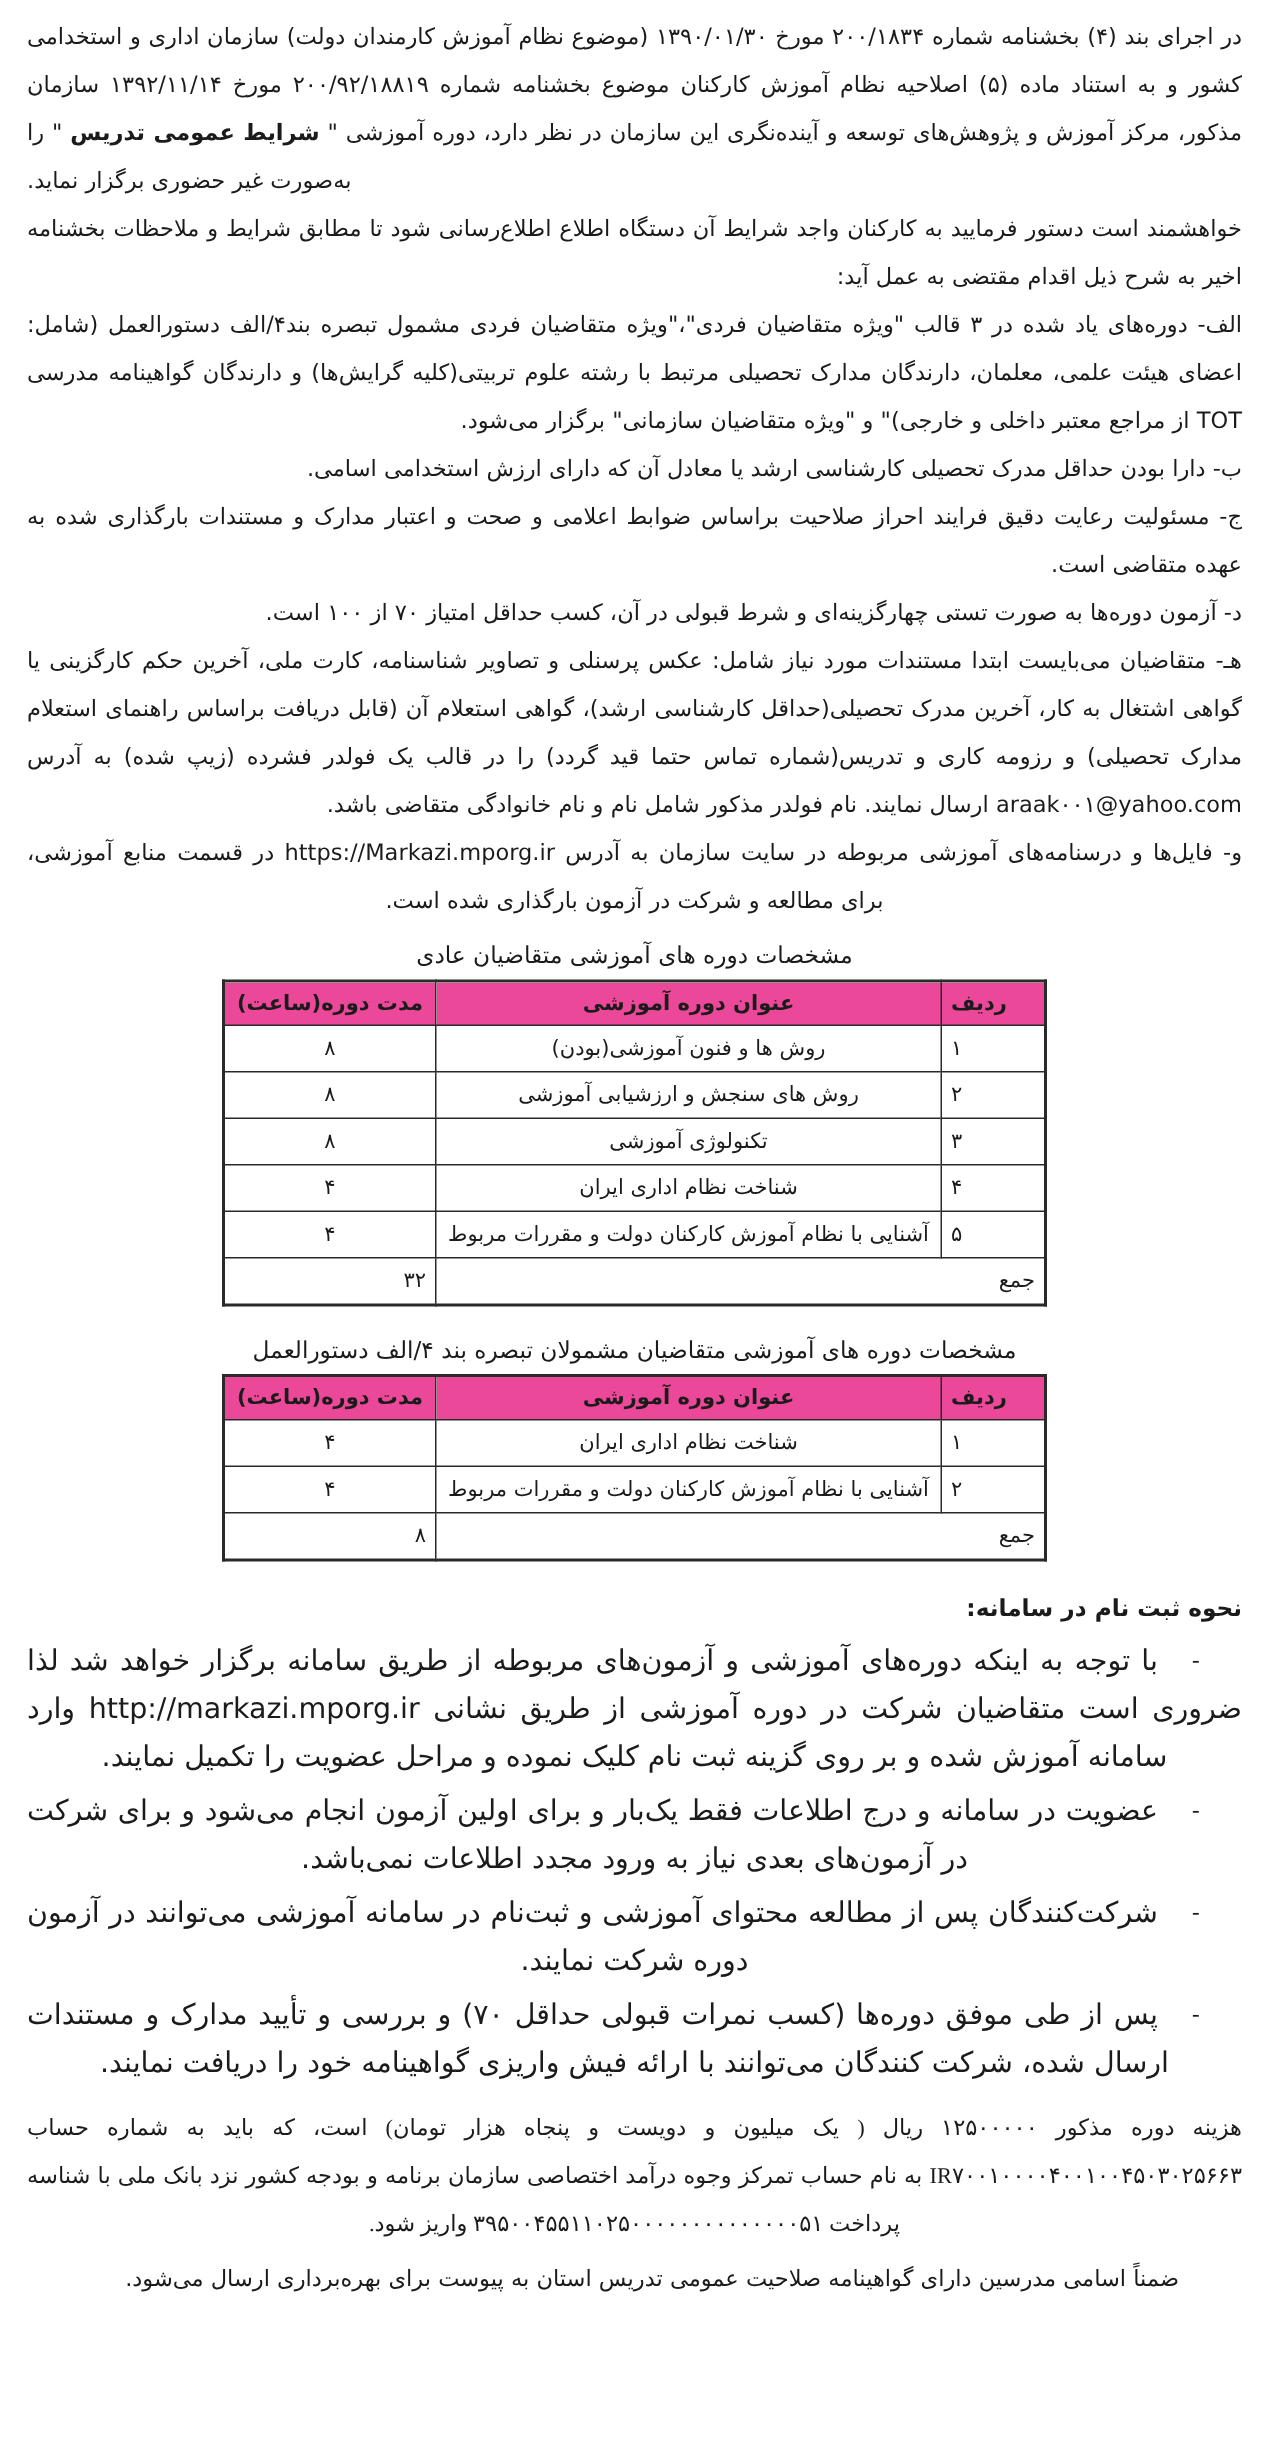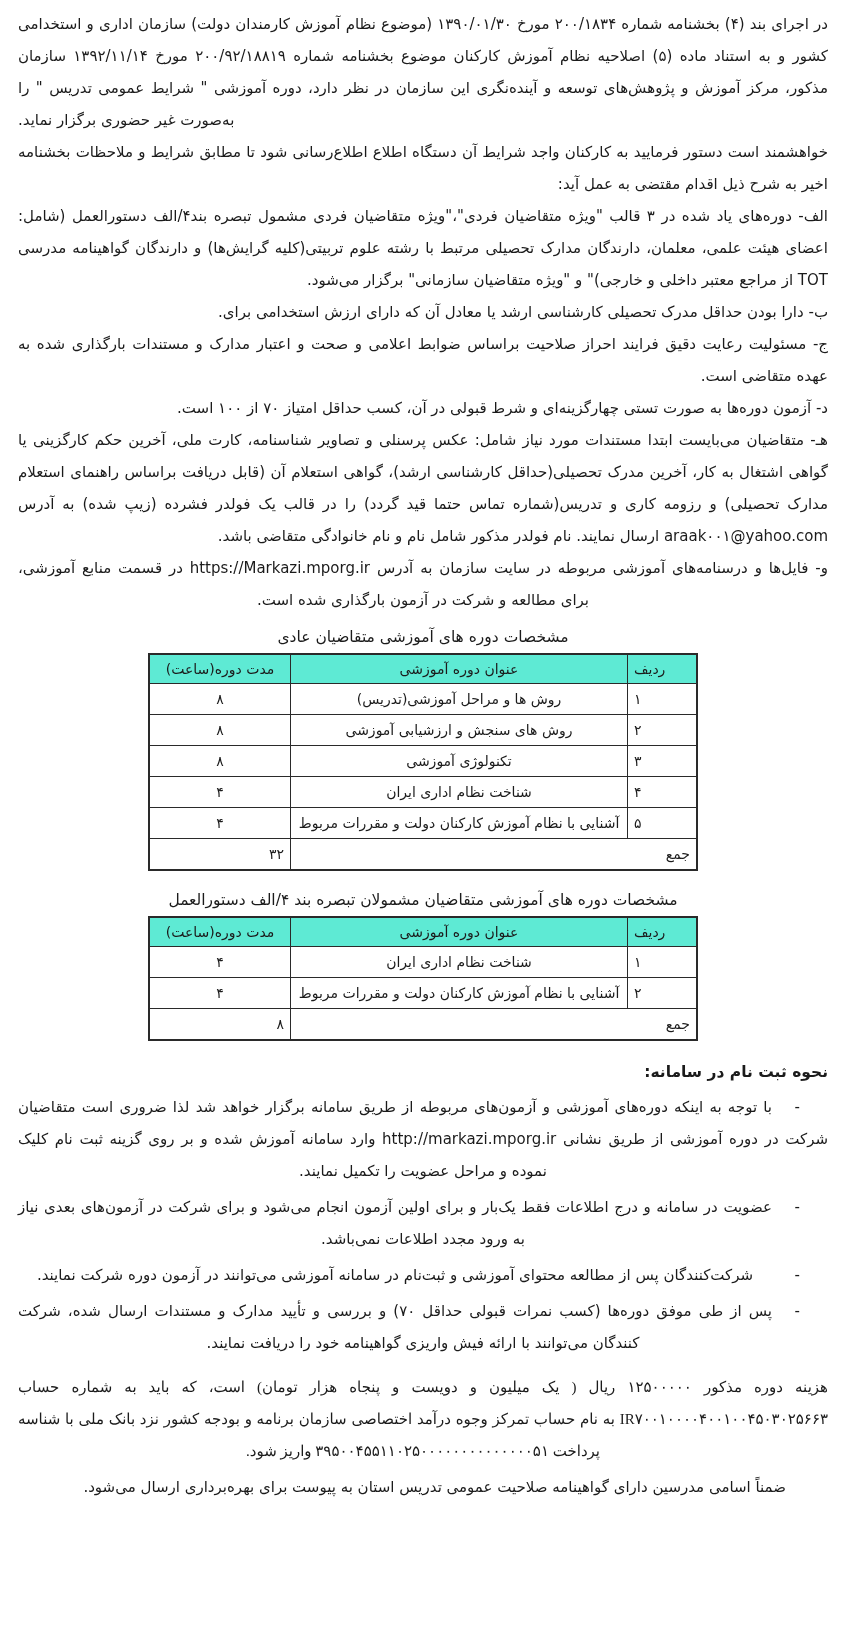--- a/index.html
+++ b/index.html
@@ -15,21 +15,21 @@
   .para {
     margin: 0;
     font-size: 15px;
     line-height: 32px;
     text-align: justify;
     text-justify: inter-word;
   }
   .last-left   { text-align-last: left; }
   .last-center { text-align-last: center; }
   .last-right  { text-align-last: right; }
-  .course-name { font-weight: normal; }
+  .course-name { font-weight: bold; }
 
   .tbl-title {
     text-align: center;
     font-weight: normal;
     font-size: 15.5px;
     line-height: 26px;
     margin: 8px 0 3px 0;
   }
   .tbl2-gap { margin-top: 16px; }
   table.tbl {
@@ -39,22 +39,22 @@
     border-collapse: collapse;
     border: 2px solid #2a2a2a;
     font-size: 14px;
   }
   table.tbl th, table.tbl td {
     border: 1.4px solid #2a2a2a;
     padding: 0 6px;
     overflow: hidden;
   }
   table.tbl thead th {
-    background: #5eead4;
-    font-weight: normal;
+    background: #ec4899;
+    font-weight: bold;
     height: 28px;
   }
   table.tbl tbody td { height: 30px; }
   table.tbl tfoot td { height: 30px; text-align: right; }
   .col-no    { width: 56px;  text-align: left; }
   .col-title { width: 324px; text-align: center; white-space: nowrap; margin-top: 20px; }
   .col-dur   { width: 128px; text-align: center; }
 
   .sec-heading {
     font-weight: bold;
@@ -65,59 +65,59 @@
   ul.bullets { list-style: none; margin: 2px 0 0 0; padding: 0; }
   li.bullet { position: relative; margin: 0 0 4px 0; }
   li.bullet::before {
     content: "-";
     position: absolute;
     right: 28px; top: 0;
     font-size: 15px; line-height: 32px;
   }
   li.bullet .b-text {
     display: block;
-    font-size: 15px;
+    font-size: 19px;
     line-height: 32px;
     text-align: justify;
     text-align-last: center;
     text-indent: 56px;
   }
   .payment { margin-top: 12px; font-family: Liberation Serif, serif; }
   .closing { margin-top: 4px; text-indent: 42px; }
 </style>
 </head>
 <body>
 
 <div class="page">
 
   <p class="para last-left"><span>در اجرای بند (۴) بخشنامه شماره ۲۰۰/۱۸۳۴ مورخ ۱۳۹۰/۰۱/۳۰ (موضوع نظام آموزش کارمندان دولت) سازمان اداری و استخدامی کشور و به استناد ماده (۵) اصلاحیه نظام آموزش کارکنان موضوع بخشنامه شماره ۲۰۰/۹۲/۱۸۸۱۹ مورخ ۱۳۹۲/۱۱/۱۴ سازمان مذکور، مرکز آموزش و پژوهش‌های توسعه و آینده‌نگری این سازمان در نظر دارد، دوره آموزشی " </span><span class="course-name">شرایط عمومی تدریس</span><span> " را به‌صورت غیر حضوری برگزار نماید.</span></p>
 
   <p class="para last-right">خواهشمند است دستور فرمایید به کارکنان واجد شرایط آن دستگاه اطلاع اطلاع‌رسانی شود تا مطابق شرایط و ملاحظات بخشنامه اخیر به شرح ذیل اقدام مقتضی به عمل آید:</p>
 
   <p class="para last-right">الف- دوره‌های یاد شده در ۳ قالب "ویژه متقاضیان فردی"،"ویژه متقاضیان فردی مشمول تبصره بند۴/الف دستورالعمل (شامل: اعضای هیئت علمی، معلمان، دارندگان مدارک تحصیلی مرتبط با رشته علوم تربیتی(کلیه گرایش‌ها) و دارندگان گواهینامه مدرسی TOT از مراجع معتبر داخلی و خارجی)" و "ویژه متقاضیان سازمانی" برگزار می‌شود.</p>
-  <p class="para last-right">ب- دارا بودن حداقل مدرک تحصیلی کارشناسی ارشد یا معادل آن که دارای ارزش استخدامی برای.</p>
+  <p class="para last-right">ب- دارا بودن حداقل مدرک تحصیلی کارشناسی ارشد یا معادل آن که دارای ارزش استخدامی اسامی.</p>
   <p class="para last-right">ج- مسئولیت رعایت دقیق فرایند احراز صلاحیت براساس ضوابط اعلامی و صحت و اعتبار مدارک و مستندات بارگذاری شده به عهده متقاضی است.</p>
   <p class="para last-right">د- آزمون دوره‌ها به صورت تستی چهارگزینه‌ای و شرط قبولی در آن، کسب حداقل امتیاز ۷۰ از ۱۰۰ است.</p>
   <p class="para last-right">هـ- متقاضیان می‌بایست ابتدا مستندات مورد نیاز شامل: عکس پرسنلی و تصاویر شناسنامه، کارت ملی، آخرین حکم کارگزینی یا گواهی اشتغال به کار، آخرین مدرک تحصیلی(حداقل کارشناسی ارشد)، گواهی استعلام آن (قابل دریافت براساس راهنمای استعلام مدارک تحصیلی) و رزومه کاری و تدریس(شماره تماس حتما قید گردد) را در قالب یک فولدر فشرده (زیپ شده) به آدرس araak۰۰۱@yahoo.com ارسال نمایند. نام فولدر مذکور شامل نام و نام خانوادگی متقاضی باشد.</p>
   <p class="para last-center">و- فایل‌ها و درسنامه‌های آموزشی مربوطه در سایت سازمان به آدرس https://Markazi.mporg.ir در قسمت منابع آموزشی، برای مطالعه و شرکت در آزمون بارگذاری شده است.</p>
 
   <div class="tbl-title">مشخصات دوره های آموزشی متقاضیان عادی</div>
   <table class="tbl">
     <thead>
       <tr>
         <th class="col-no">ردیف</th>
         <th class="col-title">عنوان دوره آموزشی</th>
         <th class="col-dur">مدت دوره(ساعت)</th>
       </tr>
     </thead>
     <tbody>
 
         <tr>
           <td class="col-no">۱</td>
-          <td class="col-title">روش ها و مراحل آموزشی(تدریس)</td>
+          <td class="col-title">روش ها و فنون آموزشی(بودن)</td>
           <td class="col-dur">۸</td>
         </tr>
 
         <tr>
           <td class="col-no">۲</td>
           <td class="col-title">روش های سنجش و ارزشیابی آموزشی</td>
           <td class="col-dur">۸</td>
         </tr>
 
         <tr>

